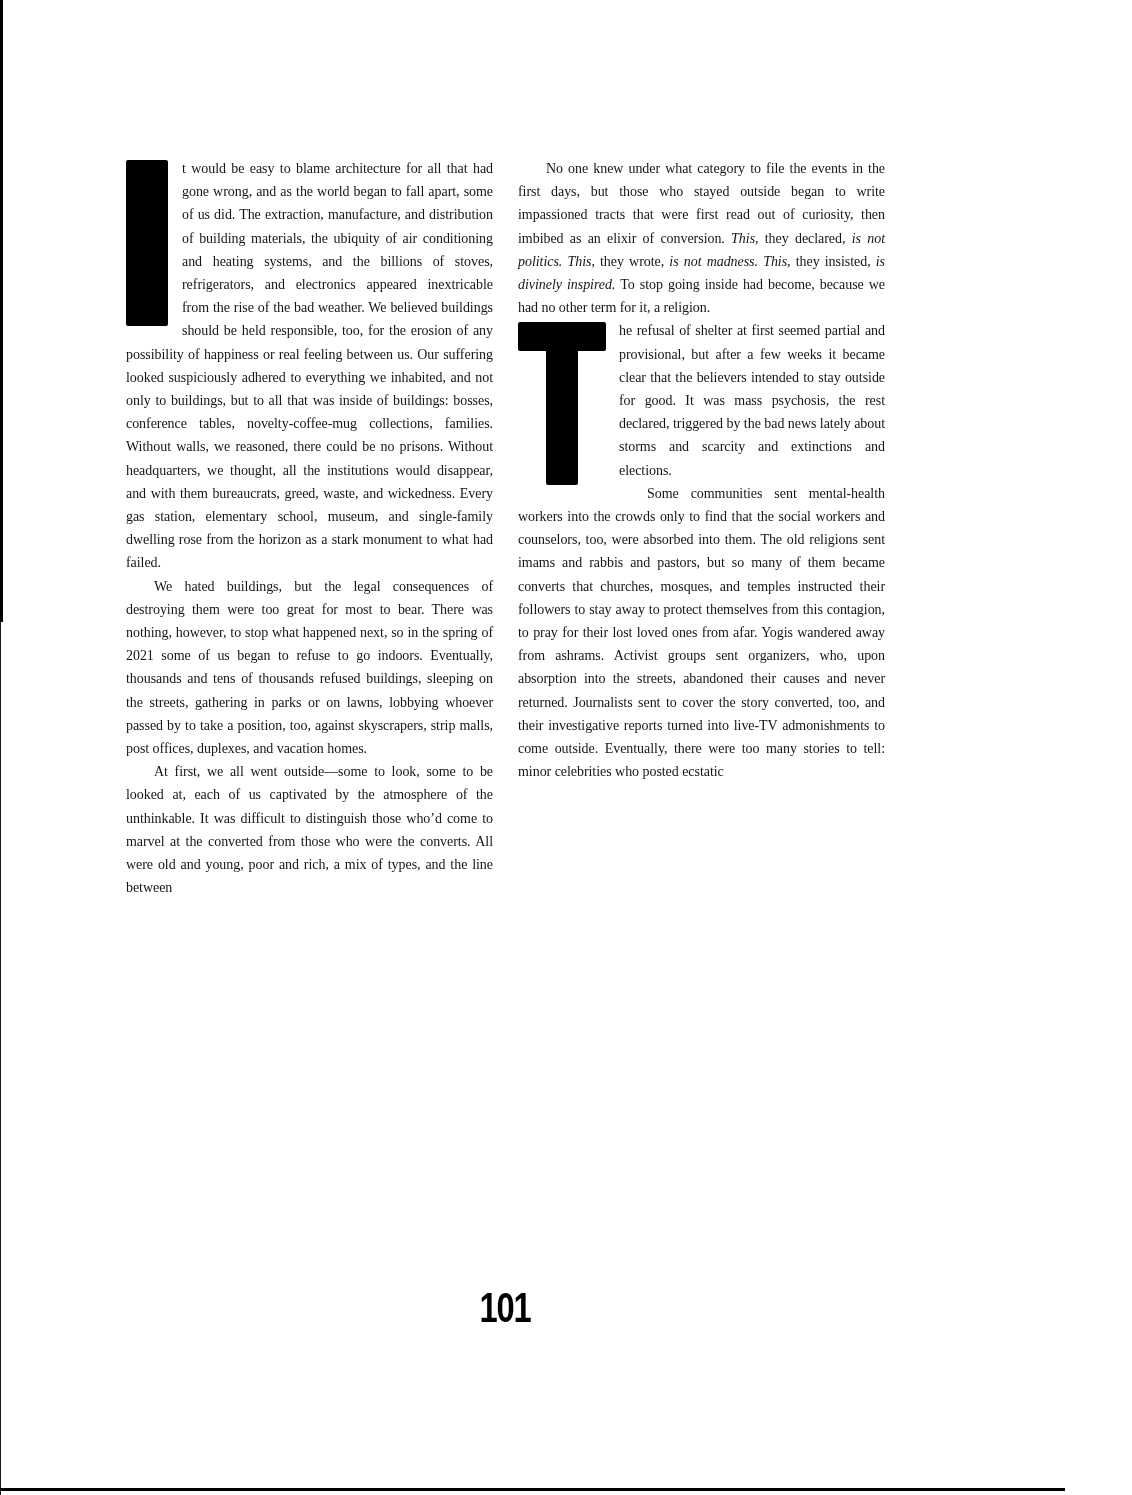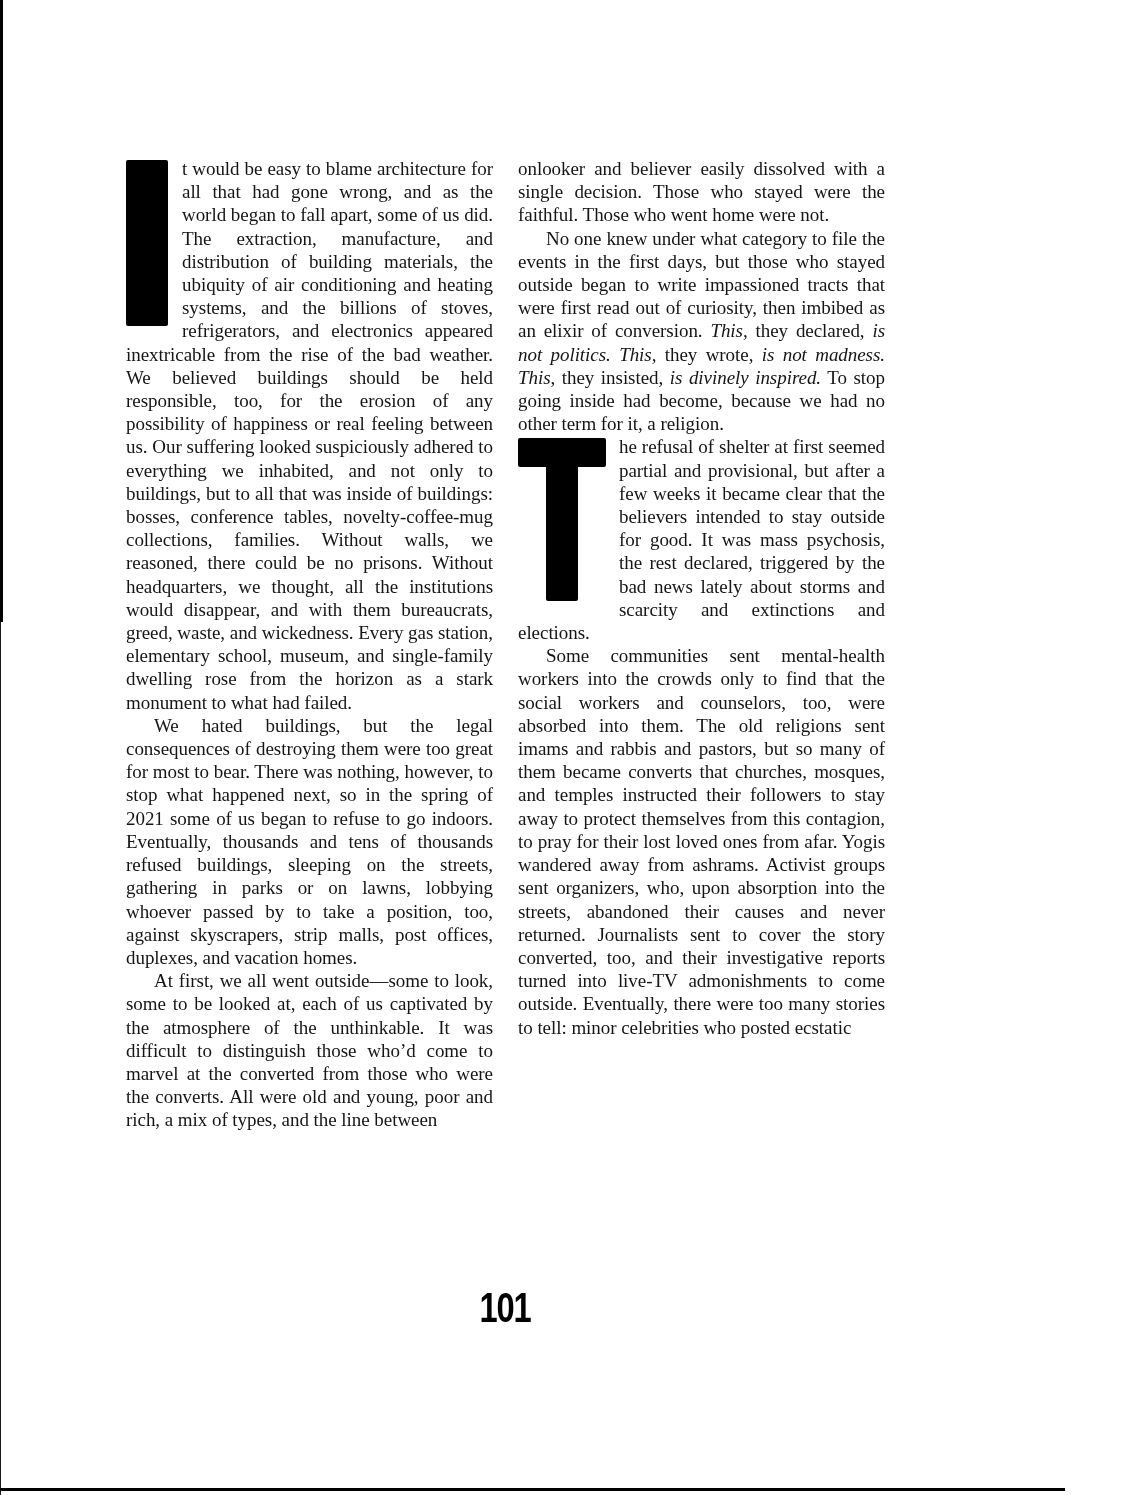--- a/index.html
+++ b/index.html
@@ -18,21 +18,21 @@
   .edge-left-thin{position:absolute;left:0;top:0;width:1px;height:1495px;background:#1a1a1a;}
   .edge-bottom{position:absolute;left:0;top:1488px;width:1065px;height:3px;background:#000;}
 
   .content{
     position:absolute;left:126px;top:157px;
     width:760px;
     display:flex;gap:25px;
   }
   .col{
     width:367px;
-    font-size:19px;
+    font-size:14px;
     line-height:23.2px;
     text-align:justify;
     letter-spacing:-0.05px;
     hyphens:auto;
   }
   .col p{margin:0;}
   p.indent{text-indent:28px;}
 
   .dropcap-i{
     float:left;
@@ -78,21 +78,20 @@
 
     <div class="col">
       <p><span class="dropcap-i">
             <span class="sr">I</span>
           </span><span>t would be easy to blame architecture for all that had gone wrong, and as the world began to fall apart, some of us did. The extraction, manufacture, and distribution of building materials, the ubiquity of air conditioning and heating systems, and the billions of stoves, refrigerators, and electronics appeared inextricable from the rise of the bad weather. We believed buildings should be held responsible, too, for the erosion of any possibility of happiness or real feeling between us. Our suffering looked suspiciously adhered to everything we inhabited, and not only to buildings, but to all that was inside of buildings: bosses, conference tables, novelty-coffee-mug collections, families. Without walls, we reasoned, there could be no prisons. Without headquarters, we thought, all the institutions would disappear, and with them bureaucrats, greed, waste, and wickedness. Every gas station, elementary school, museum, and single-family dwelling rose from the horizon as a stark monument to what had failed.</span></p>
       <p class="indent">We hated buildings, but the legal consequences of destroying them were too great for most to bear. There was nothing, however, to stop what happened next, so in the spring of 2021 some of us began to refuse to go indoors. Eventually, thousands and tens of thousands refused buildings, sleeping on the streets, gathering in parks or on lawns, lobbying whoever passed by to take a position, too, against skyscrapers, strip malls, post offices, duplexes, and vacation homes.</p>
       <p class="indent">At first, we all went outside—some to look, some to be looked at, each of us captivated by the atmosphere of the unthinkable. It was difficult to distinguish those who’d come to marvel at the converted from those who were the converts. All were old and young, poor and rich, a mix of types, and the line between</p>
     </div>
 
     <div class="col">
-      <p>onlooker and believer easily dissolved with a single decision. Those who stayed were the faithful. Those who went home were not.</p>
       <p class="indent"><span>No one knew under what category to file the events in the first days, but those who stayed outside began to write impassioned tracts that were first read out of curiosity, then imbibed as an elixir of conversion. </span><span class="it">This</span><span>, they declared, </span><span class="it">is not politics.</span><span> </span><span class="it">This</span><span>, they wrote, </span><span class="it">is not madness.</span><span> </span><span class="it">This</span><span>, they insisted, </span><span class="it">is divinely inspired.</span><span> To stop going inside had become, because we had no other term for it, a religion.</span></p>
 
       <p class="sect-break"><span class="dropcap-t">
             <svg width="88" height="163" viewBox="0 0 88 163" xmlns="http://www.w3.org/2000/svg">
               <rect x="0" y="0" width="88" height="29" rx="2" fill="#000"></rect>
               <rect x="28" y="0" width="32" height="163" rx="2" fill="#000"></rect>
             </svg>
             <span class="sr">T</span>
           </span><span>he refusal of shelter at first seemed partial and provisional, but after a few weeks it became clear that the believers intended to stay outside for good. It was mass psychosis, the rest declared, triggered by the bad news lately about storms and scarcity and extinctions and elections.</span></p>
       <p class="indent">Some communities sent mental-health workers into the crowds only to find that the social workers and counselors, too, were absorbed into them. The old religions sent imams and rabbis and pastors, but so many of them became converts that churches, mosques, and temples instructed their followers to stay away to protect themselves from this contagion, to pray for their lost loved ones from afar. Yogis wandered away from ashrams. Activist groups sent organizers, who, upon absorption into the streets, abandoned their causes and never returned. Journalists sent to cover the story converted, too, and their investigative reports turned into live-TV admonishments to come outside. Eventually, there were too many stories to tell: minor celebrities who posted ecstatic</p>

